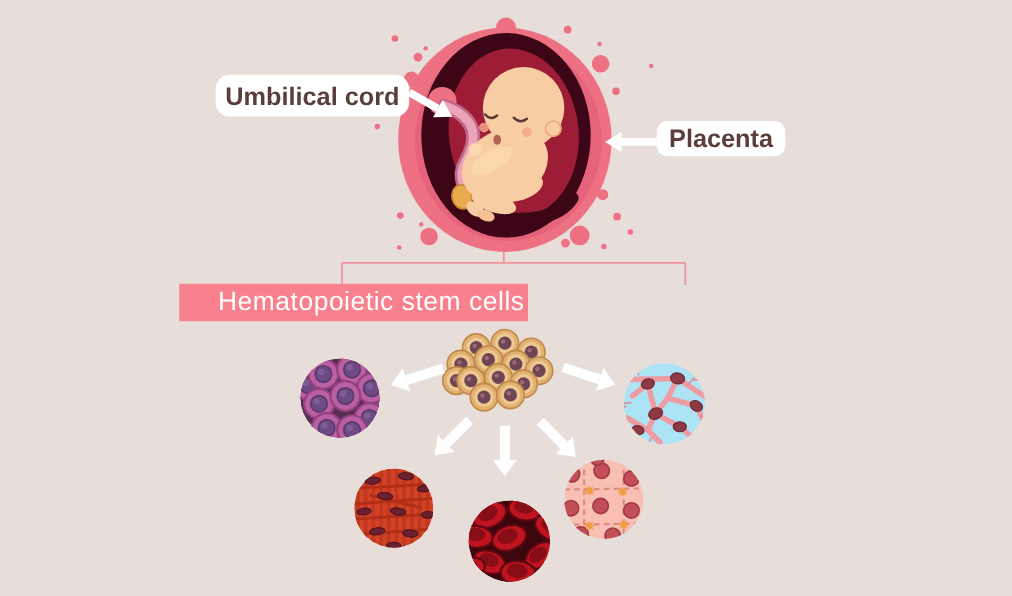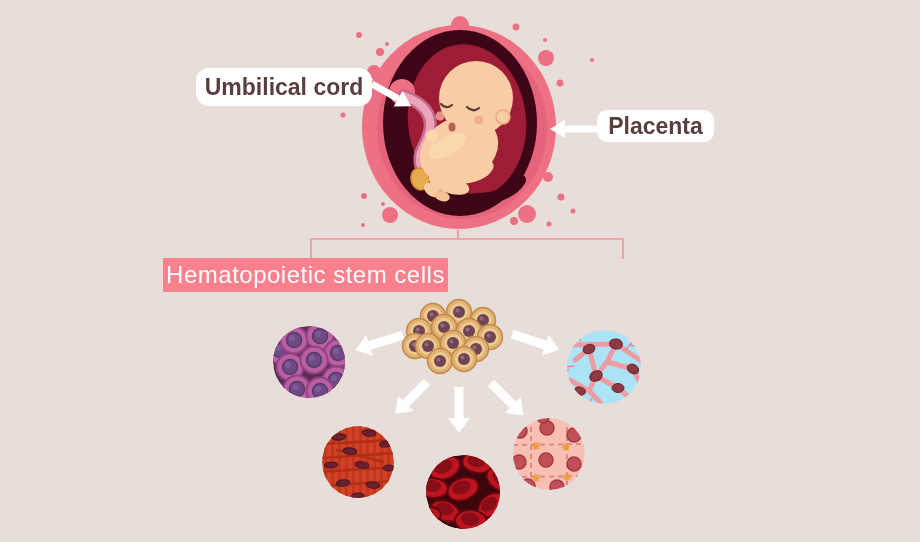--- a/index.html
+++ b/index.html
@@ -13,21 +13,21 @@
     position:absolute;display:flex;align-items:center;justify-content:center;
     background:#ffffff;color:#5a3e3b;font-weight:bold;border-radius:13px;
     box-sizing:border-box;
   }
   .callout.umbilical{left:196px;top:68px;width:176px;height:38px;font-size:23px;}
   .callout.placenta{left:597px;top:110px;width:117px;height:32px;font-size:23px;border-radius:10px;}
   .branch-label{
     position:absolute;display:flex;align-items:center;justify-content:center;
     background:#f8818d;color:#ffffff;font-size:24px;letter-spacing:.5px;
   }
-  .branch-label.left{left:163px;top:258px;width:285px;height:34px;}
+  .branch-label.left{left:163px;top:258px;width:285px;height:34px;padding-left:32px;}
   .branch-label.right{left:475px;top:259px;width:283px;height:33px;}
 </style>
 </head>
 <body>
 
 <div class="stage">
 
 <svg width="920" height="542" viewBox="0 0 920 542">
   <defs>
     <clipPath id="clip-purple">

